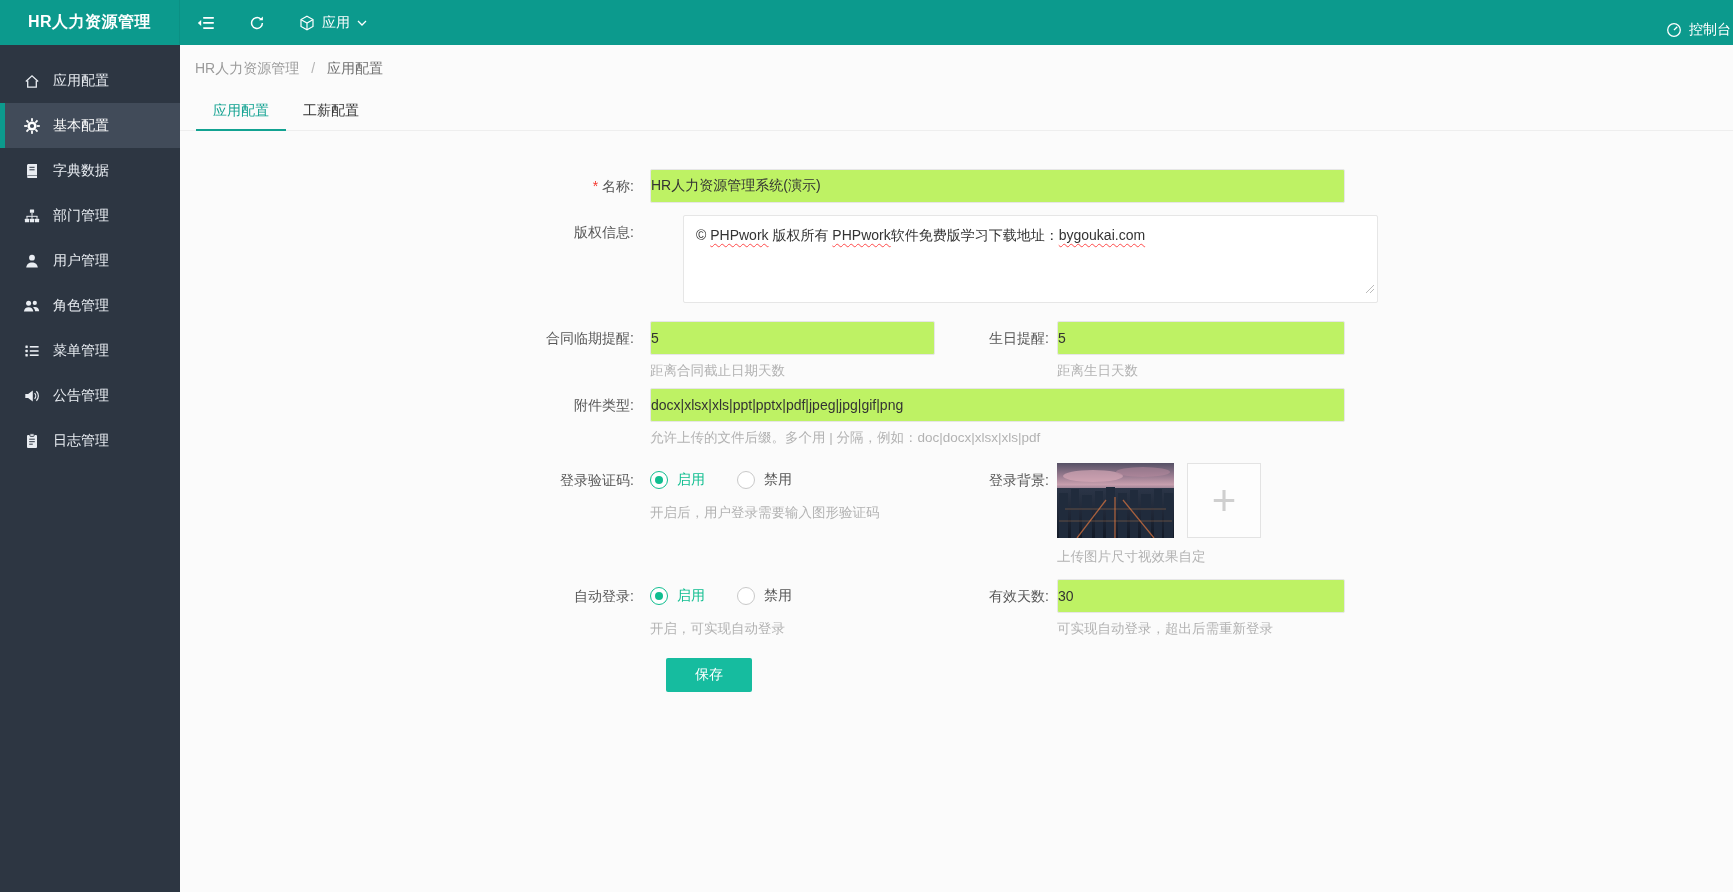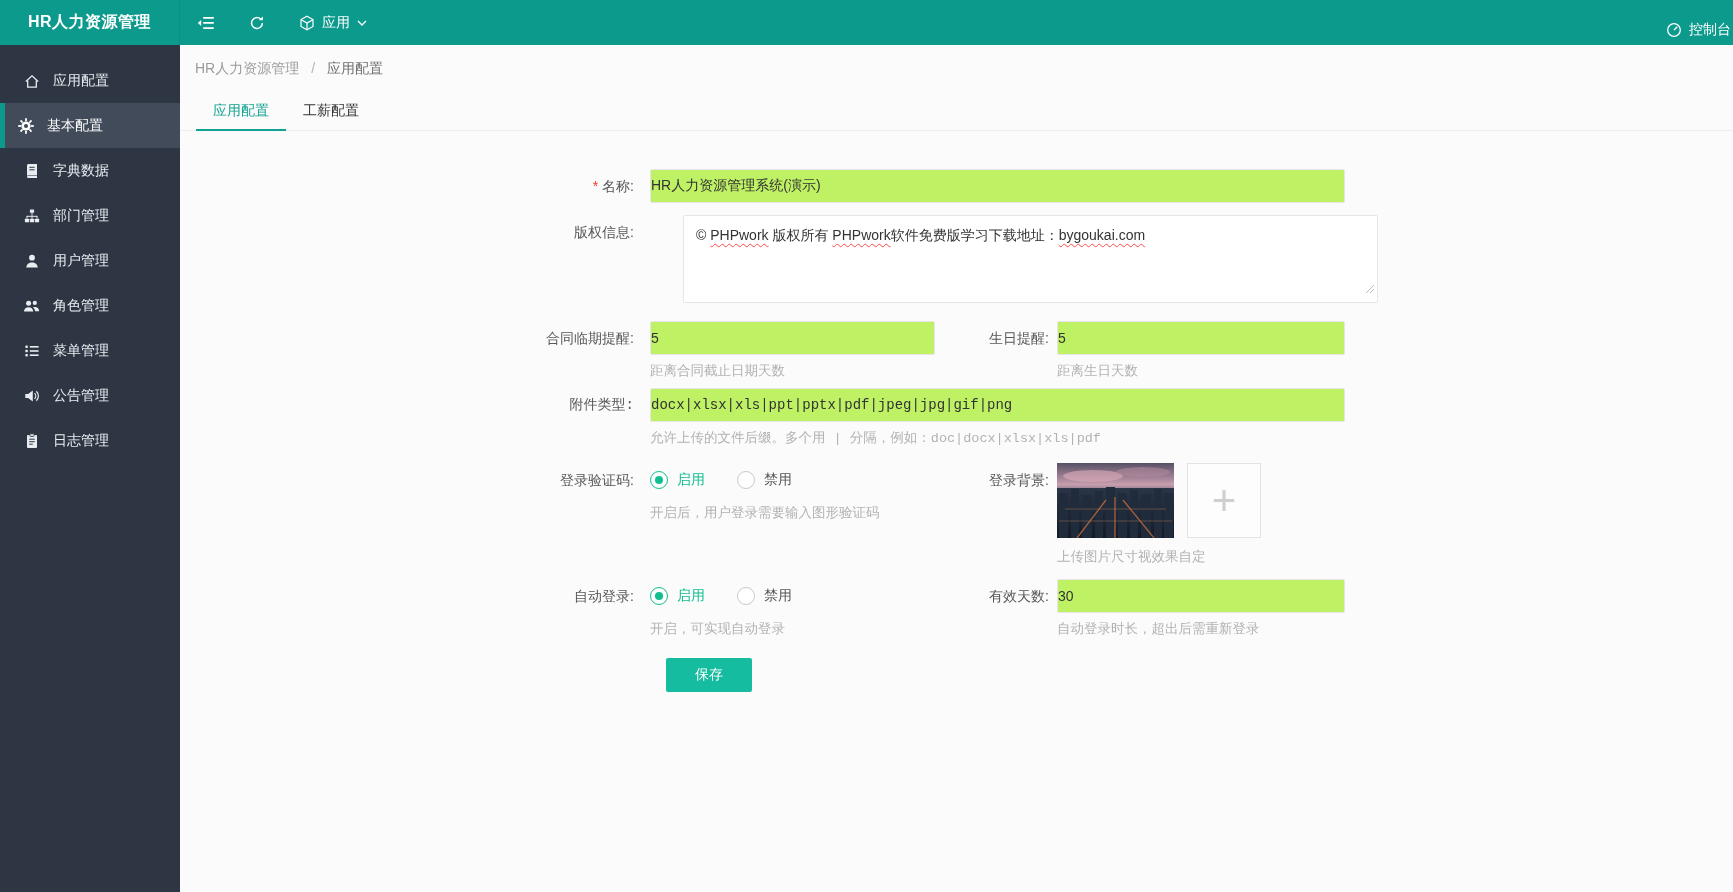--- a/index.html
+++ b/index.html
@@ -16,21 +16,21 @@
   .hitem svg { display:block; }
   .hright { margin-left:auto; display:flex; align-items:stretch; }
   .hright .hitem { padding:15px 2px 0 14px; }
 
   
   .sidebar { position:absolute; top:45px; left:0; width:180px; height:847px;
     background:#2D3642; padding-top:13px; }
   .sitem { height:45px; display:flex; align-items:center; padding-left:23px;
     color:#e9edf2; cursor:pointer; font-size:14px; }
   .sitem .sicon { width:17px; height:16px; margin-right:13px; display:flex; align-items:center; justify-content:center; flex-shrink:0; }
-  .sitem.active { background:#414B59; border-left:5px solid #0C9A8D; padding-left:12px; color:#fff; }
+  .sitem.active { background:#414B59; border-left:5px solid #0C9A8D; padding-left:18px; color:#fff; }
 
   
   .main { position:absolute; top:45px; left:180px; width:1553px; height:847px;
     background:#fbfbfb; overflow:auto; }
   .breadcrumb { margin:15px 13px 0 15px; font-size:14px; color:#9b9b9b; }
   .breadcrumb .sep { margin:0 8px; color:#b5b5b5; }
   .breadcrumb .current { color:#6e6e6e; }
   .tabbar { margin-top:13px; padding-left:16px; display:flex; border-bottom:1px solid #eee; }
   .tab { padding:0 17px; height:39px; line-height:39px; font-size:14px; color:#333;
     cursor:pointer; position:relative; }
@@ -44,21 +44,21 @@
     color:#575757; flex-shrink:0; }
   .req { color:#f5372e; margin-right:4px; }
   .lbl2 { width:122px; padding-right:8px; text-align:right; line-height:34px; color:#575757; flex-shrink:0; }
   .inp { height:34px; border:1px solid #e6e6e6; border-radius:2px; background:#bef264;
     padding:0 0; font-size:14px; color:#333; font-family:inherit; outline:none; }
   .w-main { width:695px; }
   .w-sm { width:285px; }
   .w-c2 { width:288px; }
   .hint { margin-top:7px; font-size:13.5px; color:#b2b2b2; white-space:nowrap; }
   .mb1 { margin-bottom:12px; } .mb2 { margin-bottom:18px; }
-  .mb3 { margin-bottom:8px; } .mb4 { margin-bottom:16px;font-family:Liberation Mono, monospace; } .mb5 { margin-bottom:13px; }
+  .mb3 { margin-bottom:8px; } .mb4 { margin-bottom:16px; } .mb5 { margin-bottom:13px; }
 
   .txtarea { width:695px; height:88px; border:1px solid #e6e6e6; border-radius:2px;
     background:#fff; padding:8px 12px; line-height:22px; color:#333; position:relative;margin-left:33px; }
   .wavy { text-decoration:underline; text-decoration-style:wavy; text-decoration-color:#ff4a4a;
     text-decoration-thickness:1px; text-underline-offset:3px; }
   .resize-grip { position:absolute; right:2px; bottom:2px; }
 
   .left-slot { width:285px; flex-shrink:0; }
   .radios { display:flex; align-items:center; height:34px; gap:32px; }
   .radio { display:flex; align-items:center; gap:9px; cursor:pointer; }
@@ -381,20 +381,20 @@
           <span class="radio">
             <span class="rc"></span>
             <span class="rlabel">禁用</span>
           </span>
         </div>
         <div class="hint">开启，可实现自动登录</div>
       </div>
       <div class="lbl2">有效天数:</div>
       <div>
         <input class="inp w-c2" value="30" style="">
-        <div class="hint">自动登录时长，超出后需重新登录</div>
+        <div class="hint">可实现自动登录，超出后需重新登录</div>
       </div>
     </div>
 
     <button class="savebtn">保存</button>
 
   </div>
 </div>
 
 </body></html>

